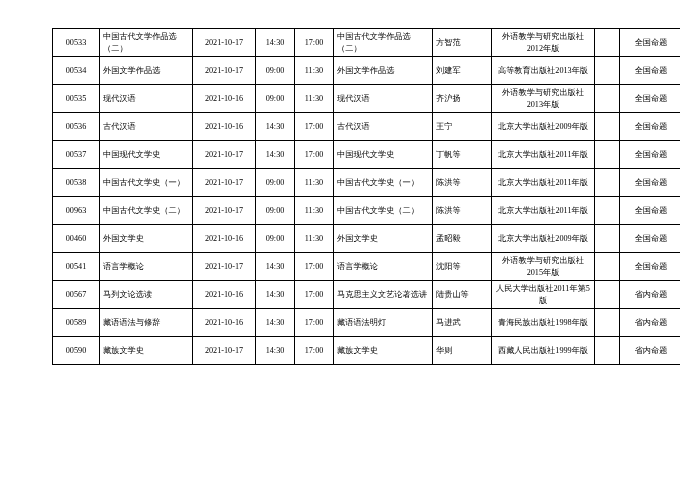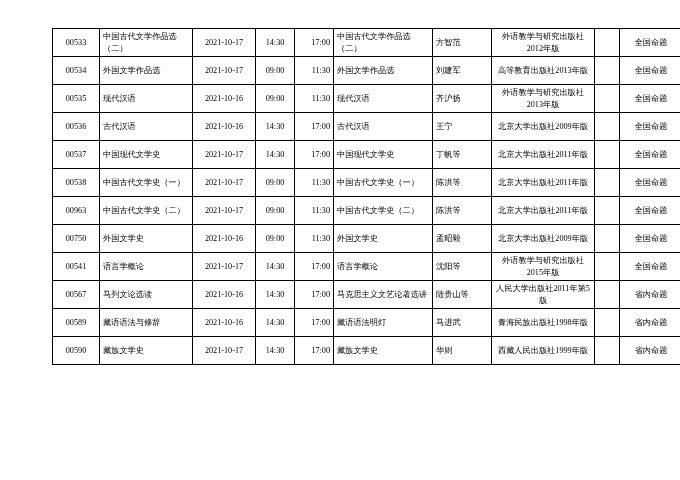--- a/index.html
+++ b/index.html
@@ -32,21 +32,21 @@
     padding: 2px 3px;
     vertical-align: middle;
     color: #000000;
     word-wrap: break-word;
     overflow: hidden;
   }
   td.c-code        { width: 40px;  text-align: center; }
   td.c-name        { width: 86px;  text-align: left; }
   td.c-date        { width: 56px;  text-align: center; font-family: Liberation Serif, serif; }
   td.c-start       { width: 32px;  text-align: center; margin-top: 28px; }
-  td.c-end         { width: 32px;  text-align: right; }
+  td.c-end         { width: 32px;  text-align: center; }
   td.c-book        { width: 92px;  text-align: left; }
   td.c-author      { width: 52px;  text-align: left; margin-top: 16px; }
   td.c-press       { width: 96px;  text-align: center; }
   td.c-blank       { width: 18px;  text-align: center; }
   td.c-scope       { width: 56px;  text-align: center; }
   .row-h { height: 28px; }
 </style>
 </head>
 <body>
 
@@ -131,21 +131,21 @@
         <td class="c-date">2021-10-17</td>
         <td class="c-start">09:00</td>
         <td class="c-end">11:30</td>
         <td class="c-book">中国古代文学史（二）</td>
         <td class="c-author">陈洪等</td>
         <td class="c-press">北京大学出版社2011年版</td>
         <td class="c-blank"></td>
         <td class="c-scope">全国命题</td>
       </tr>
       <tr class="row-h">
-        <td class="c-code">00750</td>
+        <td class="c-code">00460</td>
         <td class="c-name">外国文学史</td>
         <td class="c-date">2021-10-16</td>
         <td class="c-start">09:00</td>
         <td class="c-end">11:30</td>
         <td class="c-book">外国文学史</td>
         <td class="c-author">孟昭毅</td>
         <td class="c-press">北京大学出版社2009年版</td>
         <td class="c-blank"></td>
         <td class="c-scope">全国命题</td>
       </tr>

